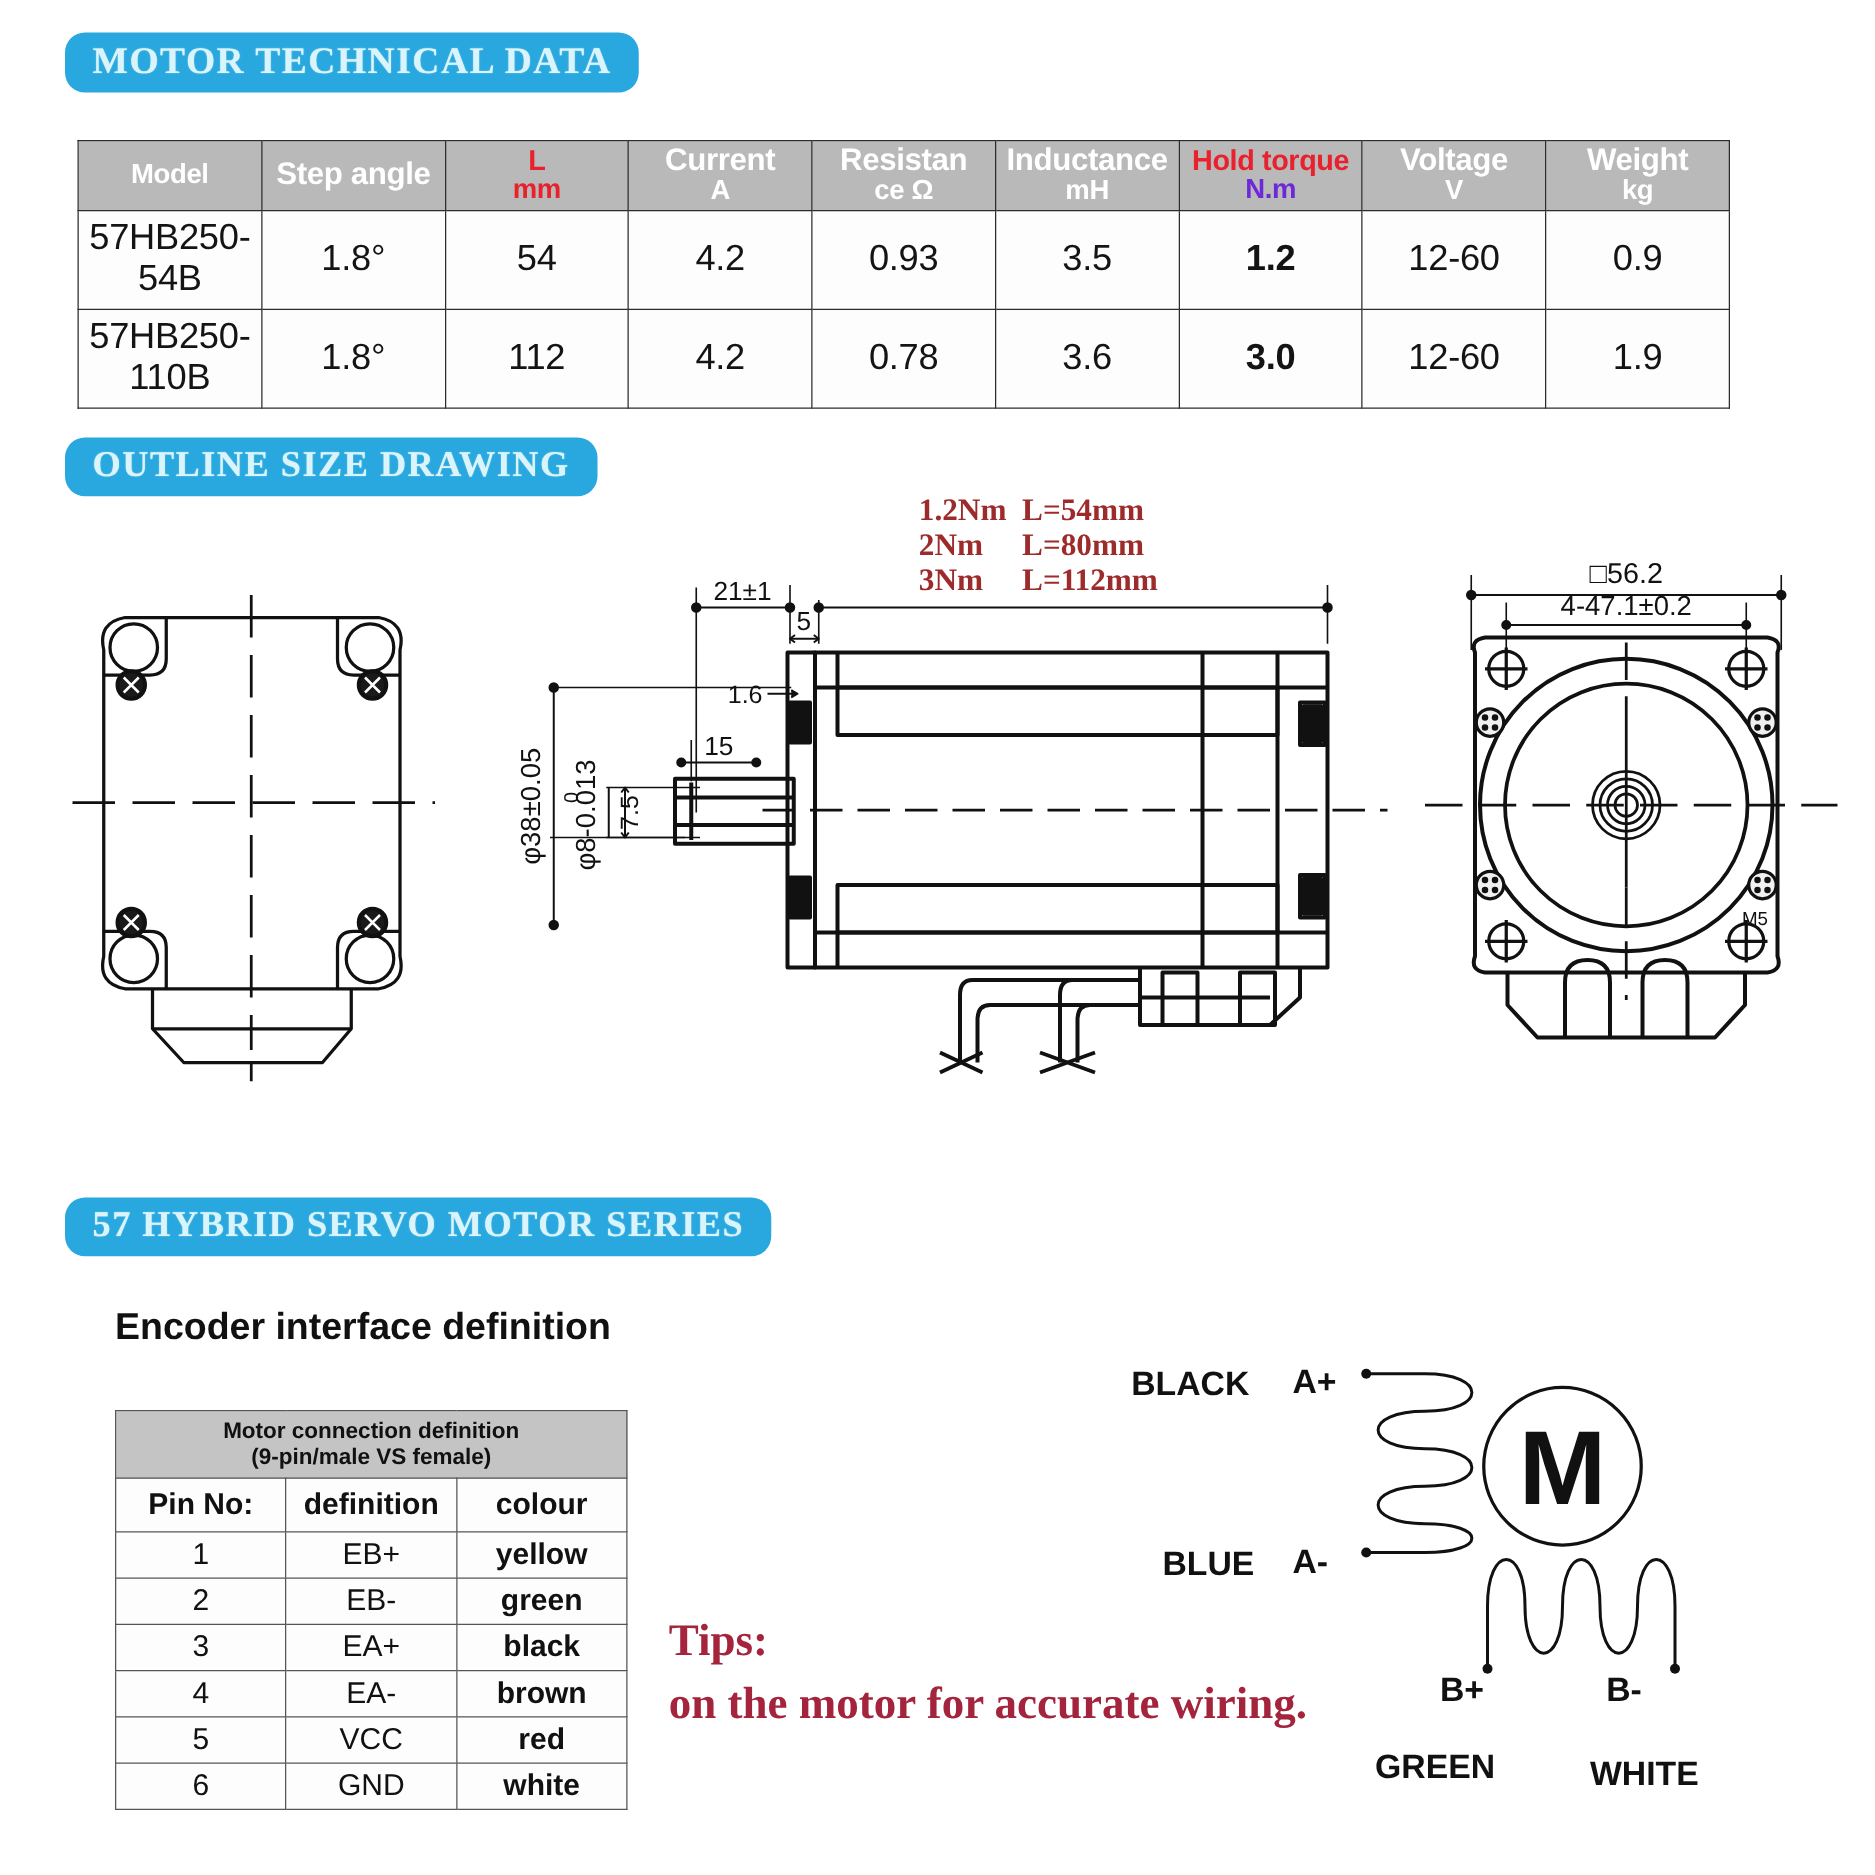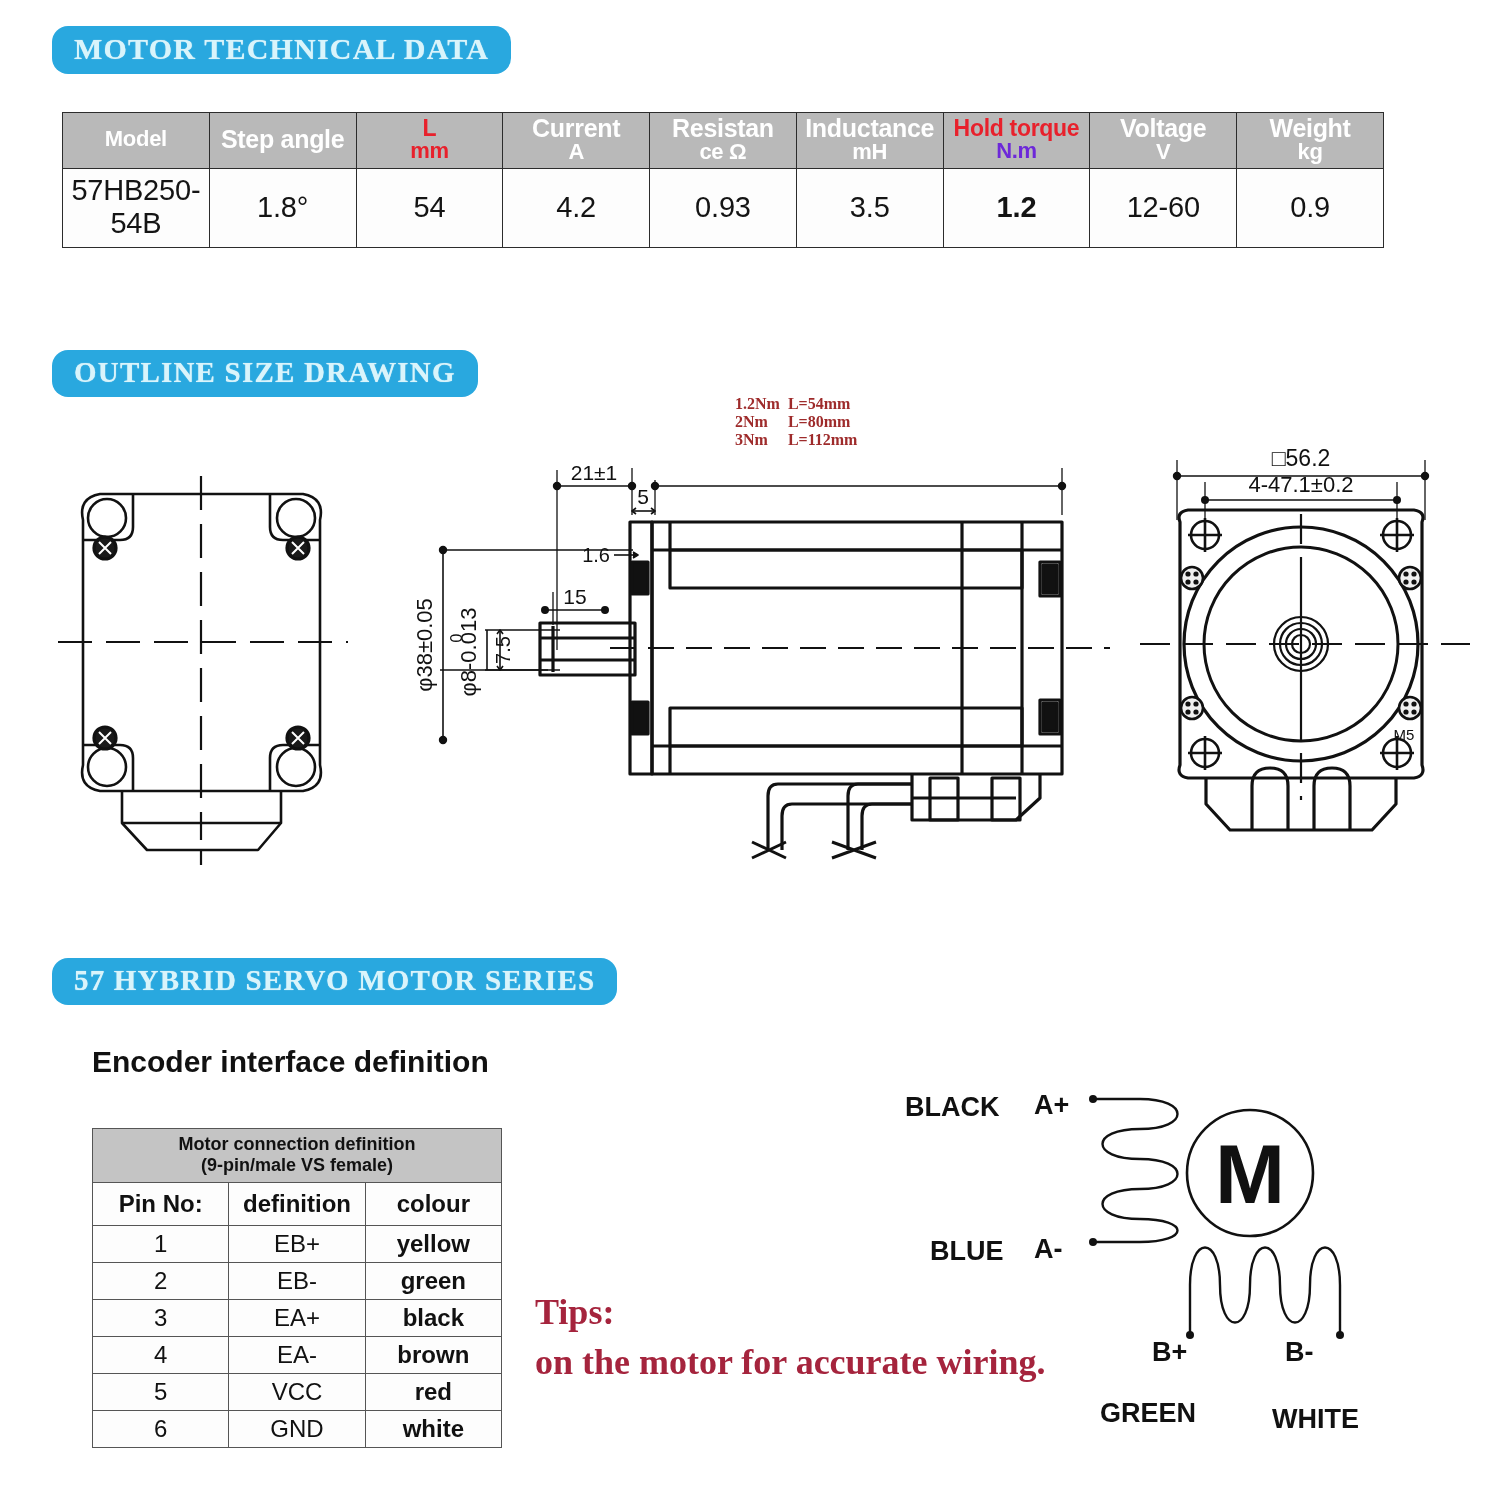--- a/index.html
+++ b/index.html
@@ -71,21 +71,21 @@
   
   #drawings { position: absolute; left: 0; top: 380px; width: 1300px; height: 520px; }
   .dwg-svg { display: block; }
 
   .red-note {
     position: absolute;
     left: 735px; top: 395px;
     color: #9e2b2b;
     font-family: "Liberation Serif", serif;
     font-weight: bold;
-    font-size: 16px;
+    font-size: 25px;
     line-height: 1.12;
     white-space: pre;
   }
 
   
   #encoder-title {
     position: absolute;
     left: 92px; top: 1044px;
     font-size: 30px;
     font-weight: bold;
@@ -192,20 +192,31 @@
     <tr>
       <td class="model-c">57HB250-54B</td>
       <td>1.8°</td>
       <td>54</td>
       <td>4.2</td>
       <td>0.93</td>
       <td>3.5</td>
       <td class="torque-c">1.2</td>
       <td>12-60</td>
       <td>0.9</td>
+    </tr>
+    <tr>
+      <td class="model-c">57HB250-110B</td>
+      <td>1.8°</td>
+      <td>112</td>
+      <td>4.2</td>
+      <td>0.78</td>
+      <td>3.6</td>
+      <td class="torque-c">3.0</td>
+      <td>12-60</td>
+      <td>1.9</td>
     </tr>
   </tbody>
 </table>
 
 <div class="red-note">1.2Nm  L=54mm
 2Nm     L=80mm
 3Nm     L=112mm</div>
 
 <div id="drawings">
 <svg class="dwg-svg" width="1500" height="520" viewBox="0 0 1500 520">

